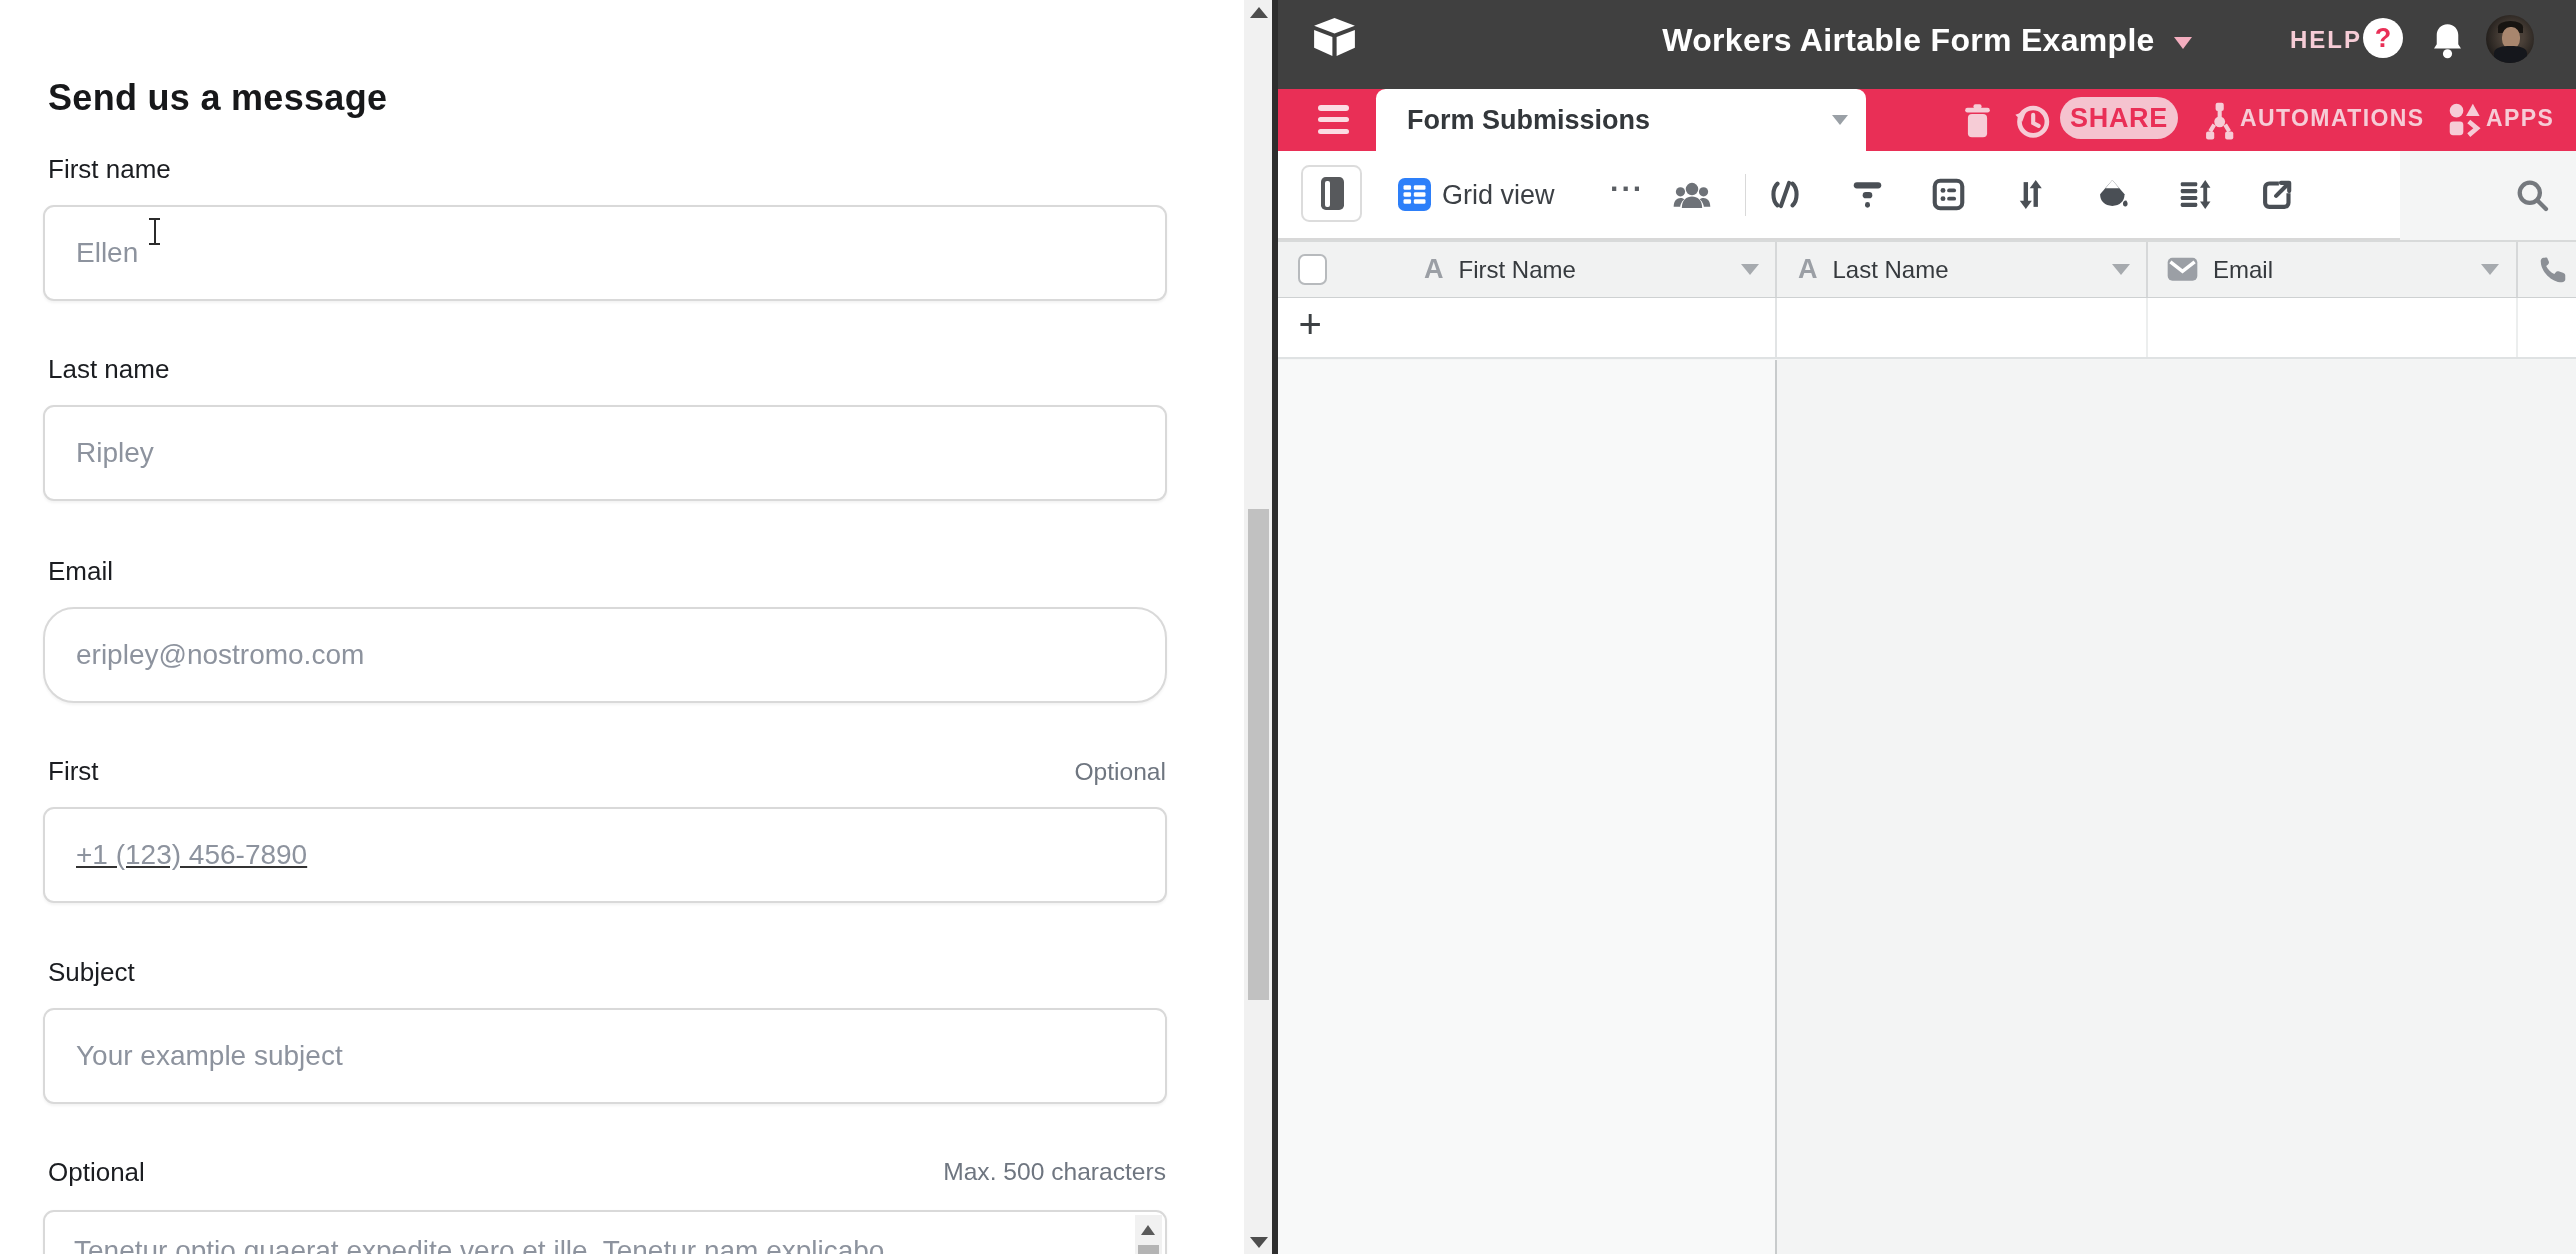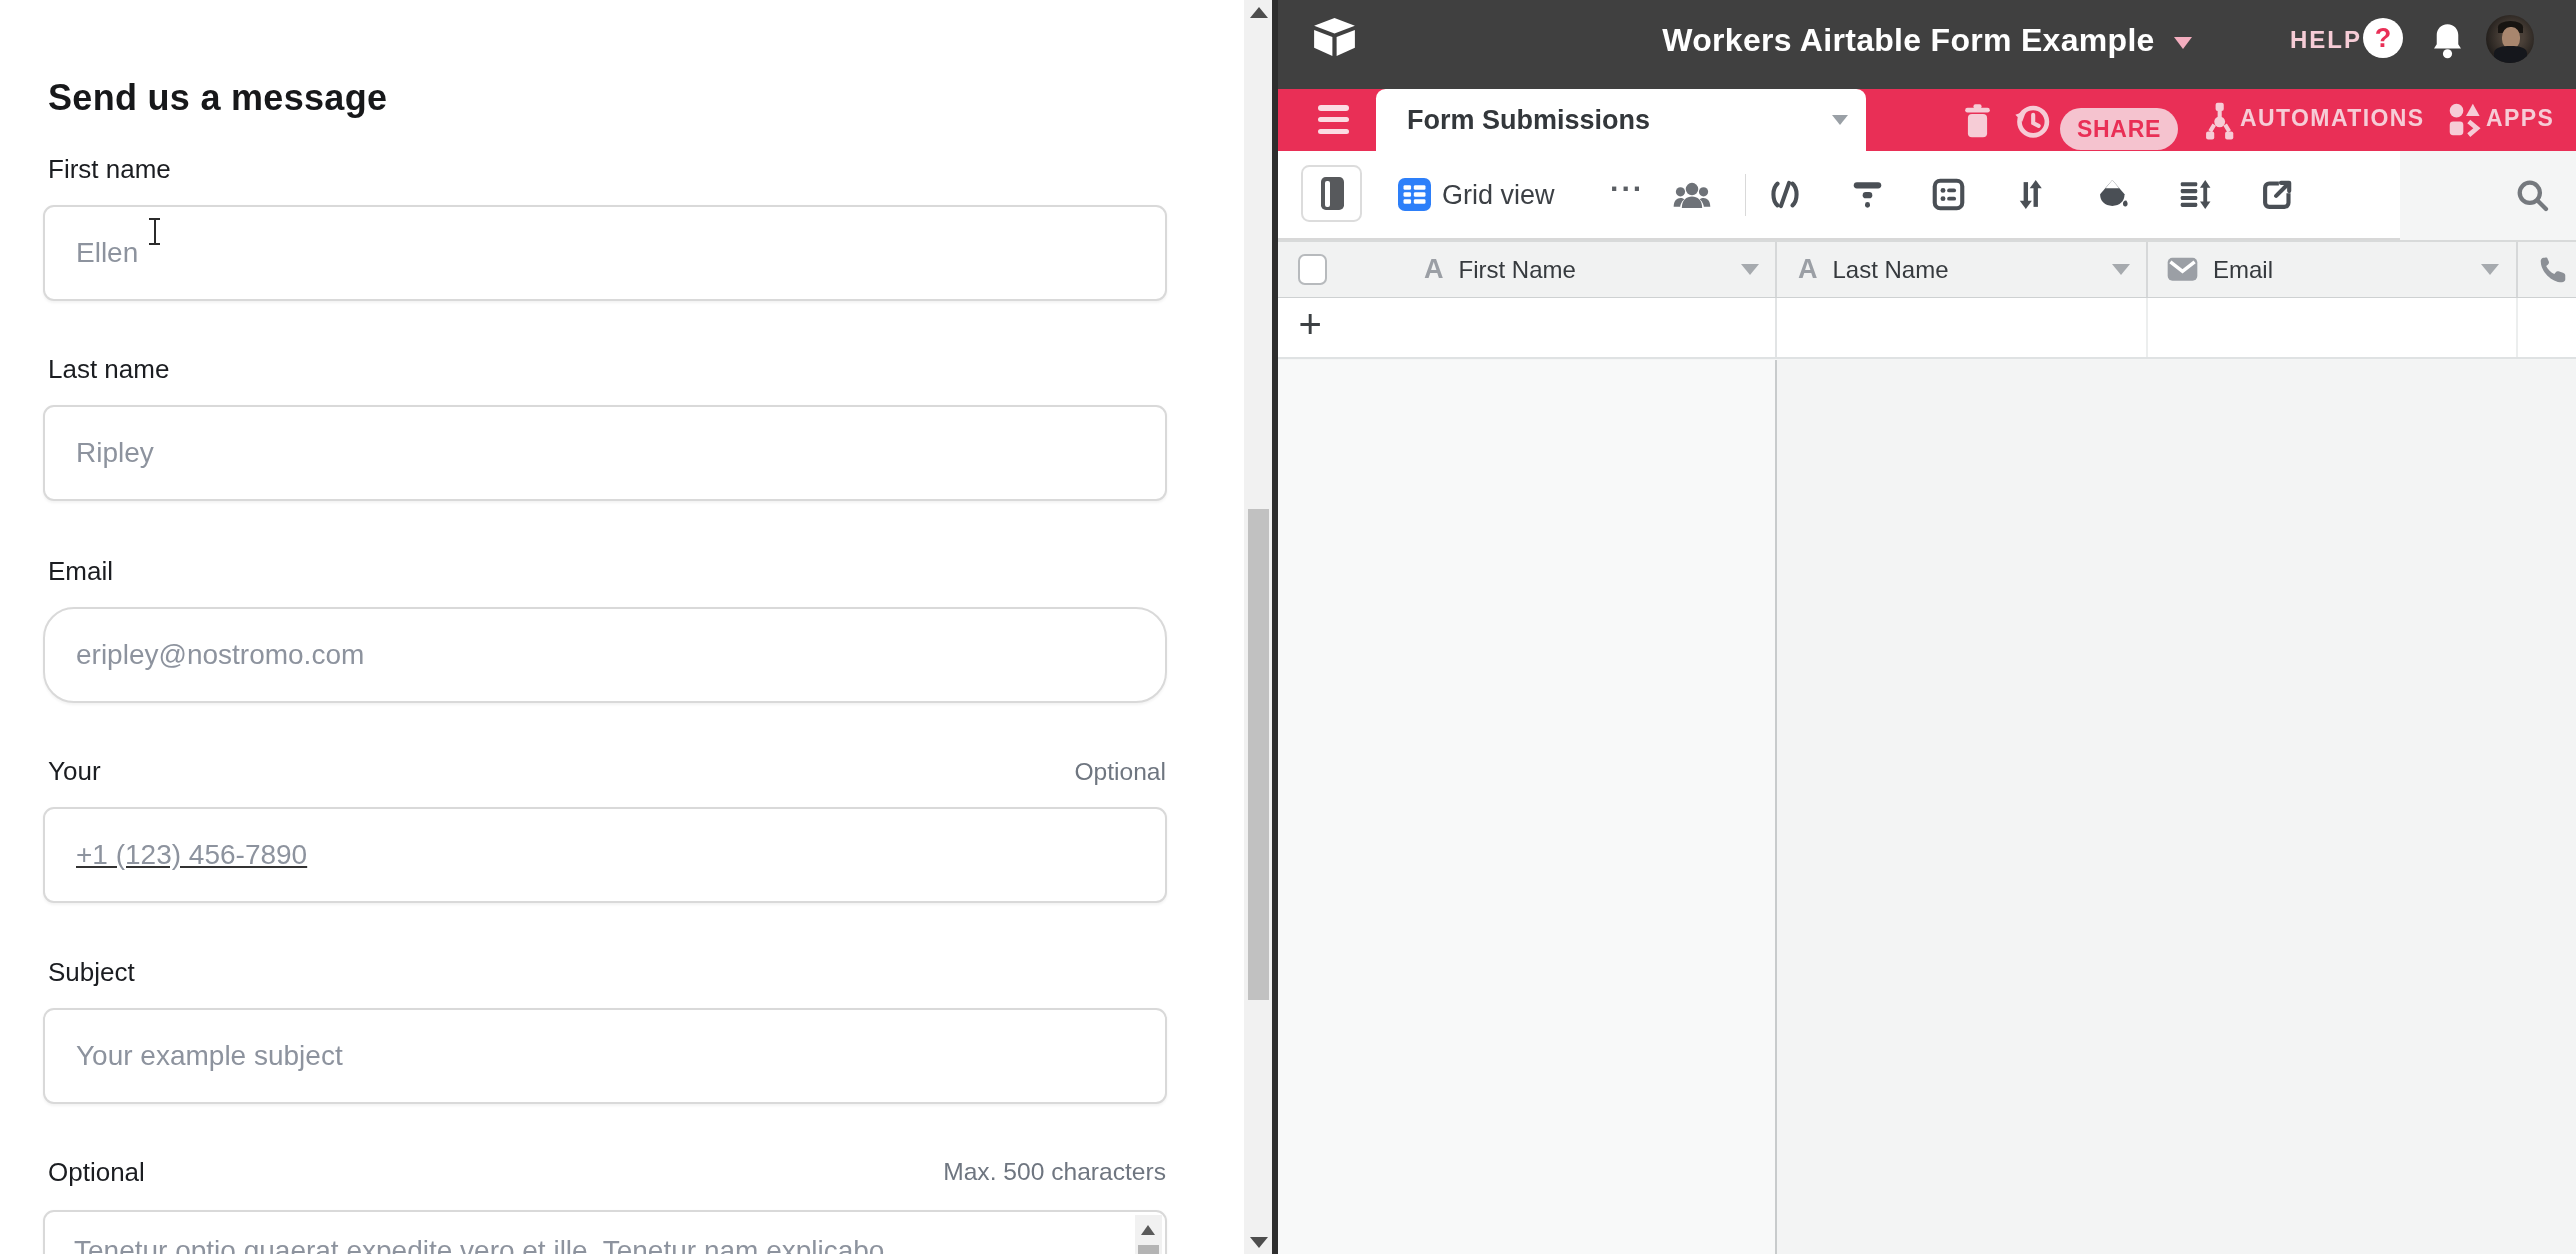--- a/index.html
+++ b/index.html
@@ -53,21 +53,21 @@
   .avatar .hair{position:absolute;left:12.3px;top:5.5px;width:24.6px;height:12.3px;border-radius:50% 50% 0 0;background:#171411;}
   .avatar .body{position:absolute;left:8.2px;top:31px;width:33px;height:18px;border-radius:40% 40% 0 0;background:#15171c;}
 
   .tabbar{position:absolute;left:0;top:89px;width:1298px;height:62px;background:#e92f56;}
   .hamburger{position:absolute;left:40px;top:16.4px;width:31px;cursor:pointer;}
   .hamburger .bar{width:31px;height:5.5px;border-radius:3.4px;background:#fbdce3;margin-bottom:6.1px;}
   .table-tab{position:absolute;left:98px;top:0;width:490px;height:62px;background:#ffffff;border-radius:9.6px 9.6px 0 0;}
   .table-tab .name{position:absolute;left:31px;top:16.4px;font-size:27px;font-weight:600;color:#33373b;}
   .tab-caret{position:absolute;right:18px;top:26px;width:0;height:0;border-left:8.2px solid transparent;border-right:8.2px solid transparent;border-top:10.2px solid #9aa0a6;}
   .tab-icons{position:absolute;top:0;height:62px;}
-  .share-pill{position:absolute;left:782px;top:8.2px;width:118px;height:42px;border-radius:22px;background:#f5c3cf;display:flex;align-items:center;justify-content:center;font-size:23px;font-weight:700;letter-spacing:0.7px;color:#e92f56;margin-top:11px;}
+  .share-pill{position:absolute;left:782px;top:8.2px;width:118px;height:42px;border-radius:22px;background:#f5c3cf;display:flex;align-items:center;justify-content:center;font-size:27px;font-weight:700;letter-spacing:0.7px;color:#e92f56;}
   .pink-caps{position:absolute;top:16.4px;font-size:23px;font-weight:600;letter-spacing:1.4px;color:#f6ccd6;}
 
   .toolbar{position:absolute;left:0;top:151px;width:1122px;height:89px;background:#ffffff;border-bottom:2px solid #d8d8d8;box-sizing:border-box;}
   .toggle-btn{position:absolute;left:23px;top:14.3px;width:61px;height:57px;box-sizing:border-box;border:2px solid #dcdcdc;border-radius:8.2px;background:#fff;}
   .toggle-glyph{position:absolute;left:18px;top:10.2px;width:23px;height:33px;background:#57595c;border-radius:4.8px;}
   .toggle-glyph:before{content:"";position:absolute;left:4.1px;top:3.4px;width:4.8px;height:26px;background:#ffffff;border-radius:2px;}
   .gridicon{position:absolute;left:120px;top:27px;}
   .view-name{position:absolute;left:164px;top:29px;font-size:27px;font-weight:500;color:#3c4045;}
   .ellipsis{position:absolute;left:332px;top:20.5px;font-size:30px;font-weight:700;color:#5a5e63;letter-spacing:1.4px;}
   .tb-icon{position:absolute;top:27px;}
@@ -102,21 +102,21 @@
 
     <div class="field-label" style="top:154px">First name</div>
     <input class="text-input" style="top: 205px;" placeholder="Ellen">
 
     <div class="field-label" style="top:354px">Last name</div>
     <input class="text-input" style="top: 405px;" placeholder="Ripley">
 
     <div class="field-label" style="top:556px">Email</div>
     <input class="text-input" style="top: 607px; border-radius: 31px;" placeholder="eripley@nostromo.com">
 
-    <div class="field-label" style="top:756px">Your</div>
+    <div class="field-label" style="top:756px">First</div>
     <div class="field-note" style="top:758px">Optional</div>
     <input class="text-input" style="top: 807px; text-decoration: underline;" placeholder="+1 (123) 456-7890">
 
     <div class="field-label" style="top:957px">Subject</div>
     <input class="text-input" style="top: 1008px;" placeholder="Your example subject">
 
     <div class="field-label" style="top:1157px">Optional</div>
     <div class="field-note" style="top:1158px">Max. 500 characters</div>
 
     <div class="textarea-mock">

